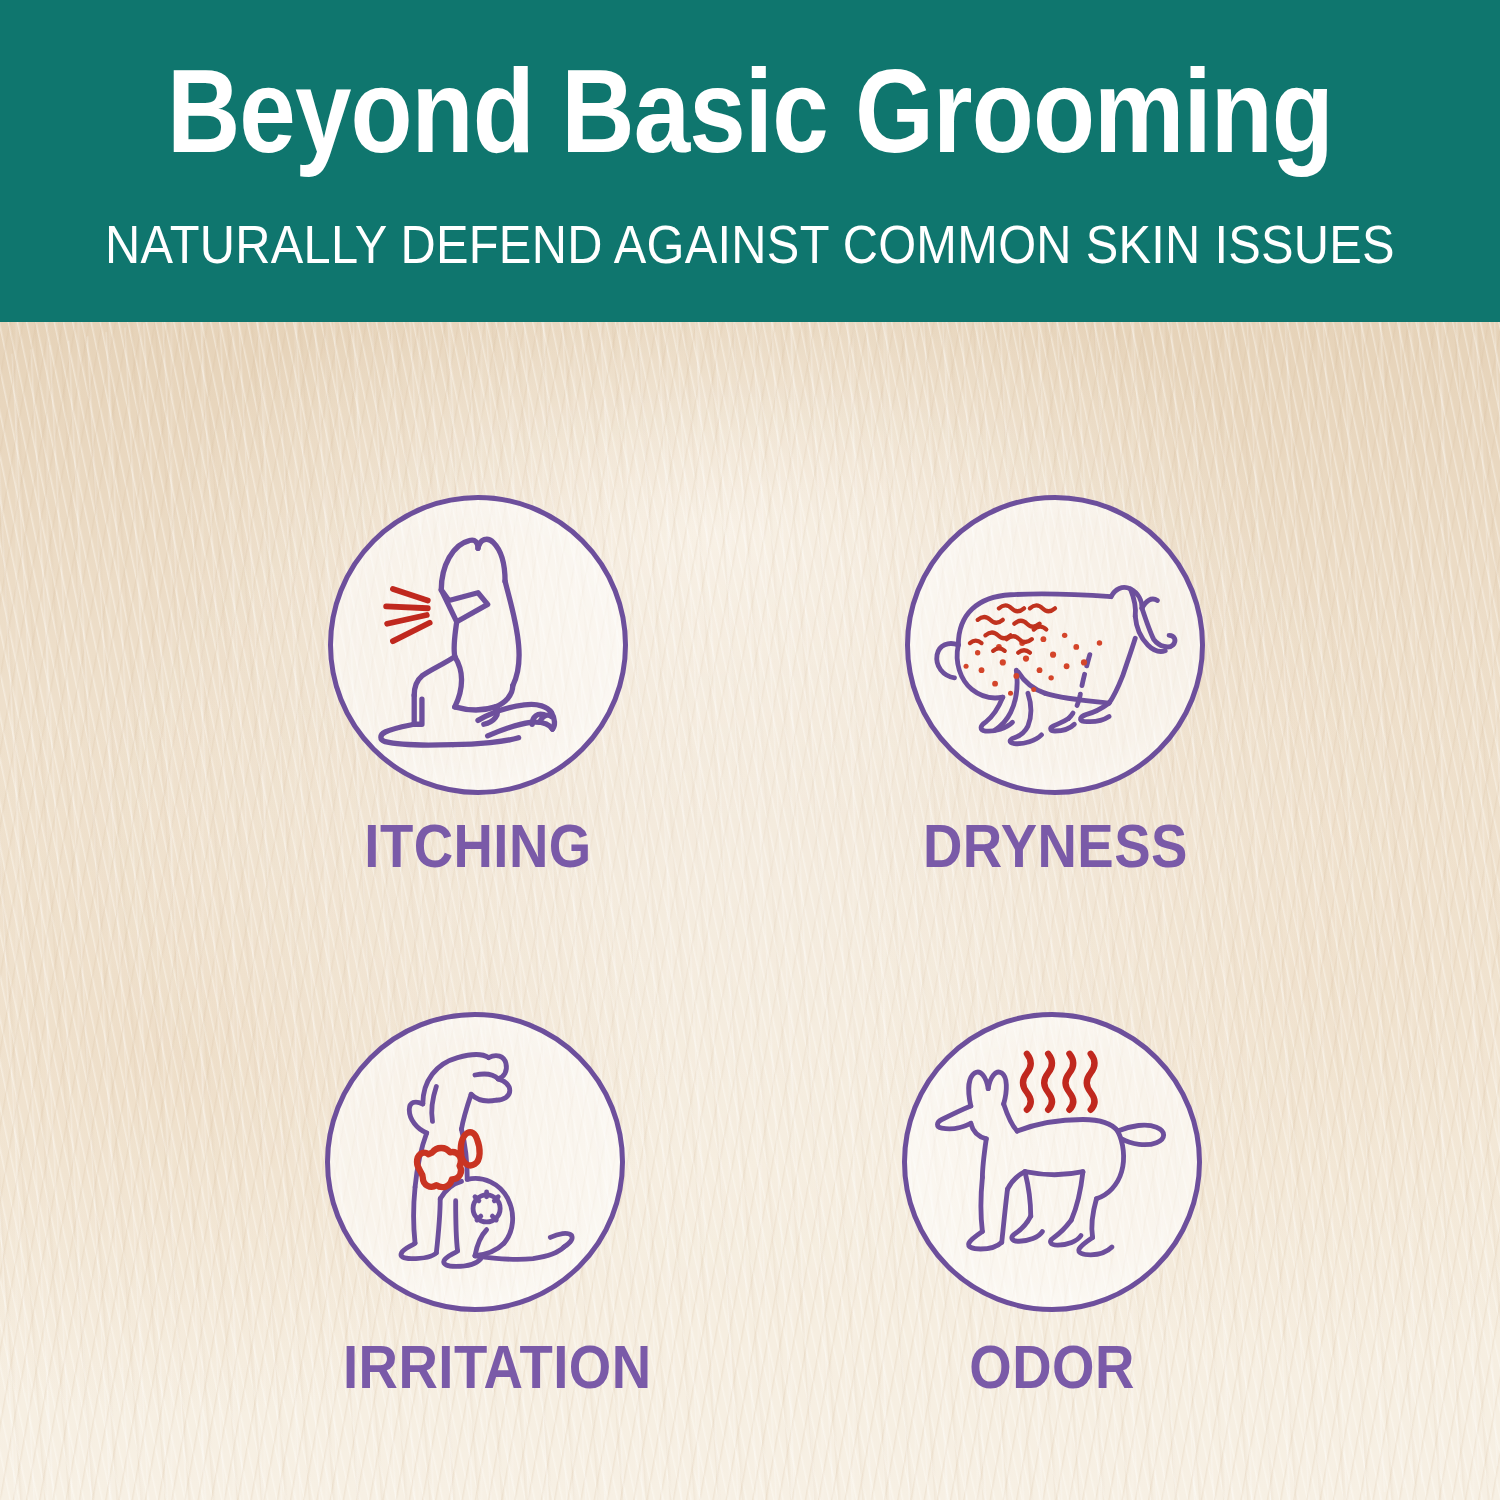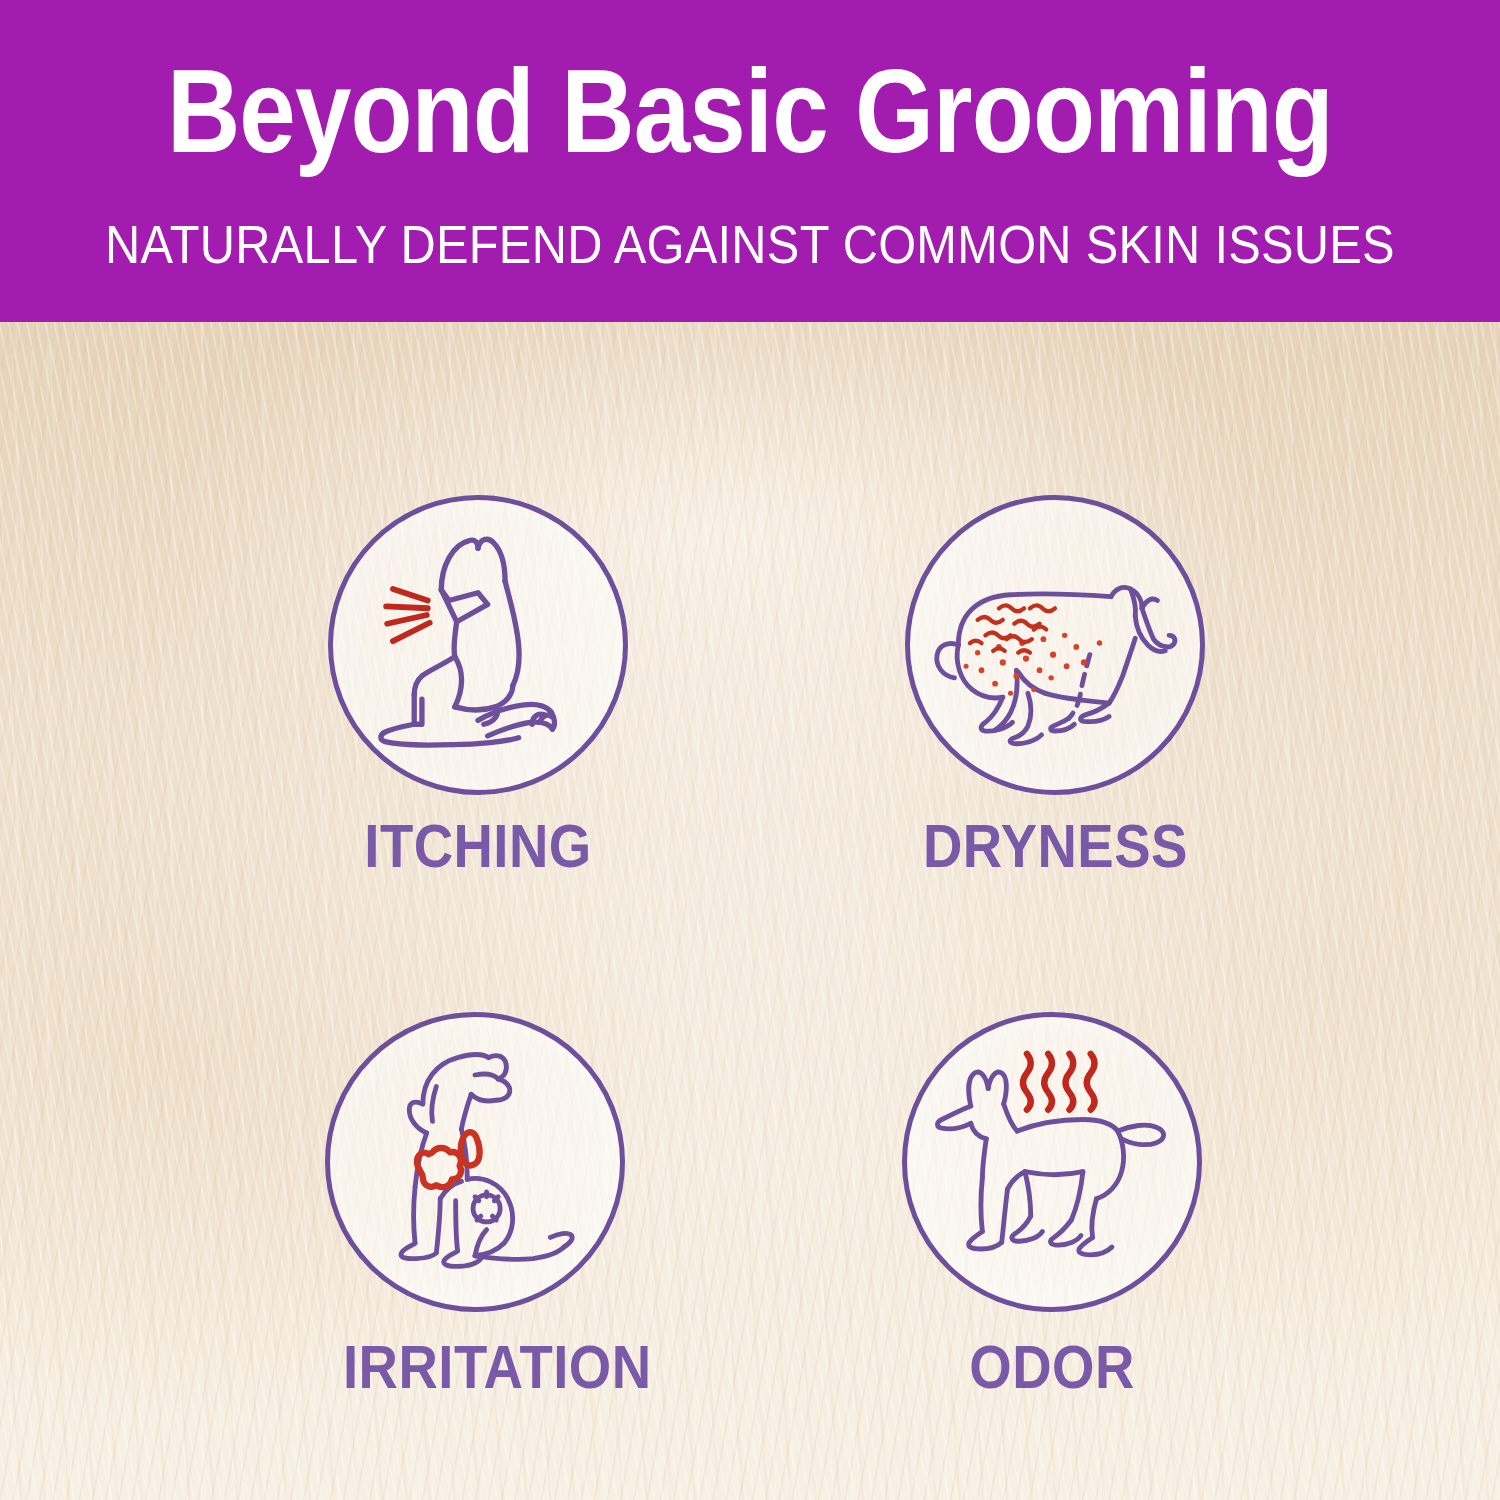--- a/index.html
+++ b/index.html
@@ -17,21 +17,21 @@
     height:1500px;
     overflow:hidden;
   }
 
   
   .header-banner{
     position:absolute;
     left:0; top:0;
     width:1500px;
     height:322px;
-    background:#a21caf;
+    background:#0f766e;
     display:flex;
     flex-direction:column;
     align-items:center;
     justify-content:flex-start;
     z-index:5;
   }
   .headline{
     margin-top:52px;
     color:#ffffff;
     font-family:"Liberation Sans", sans-serif;

